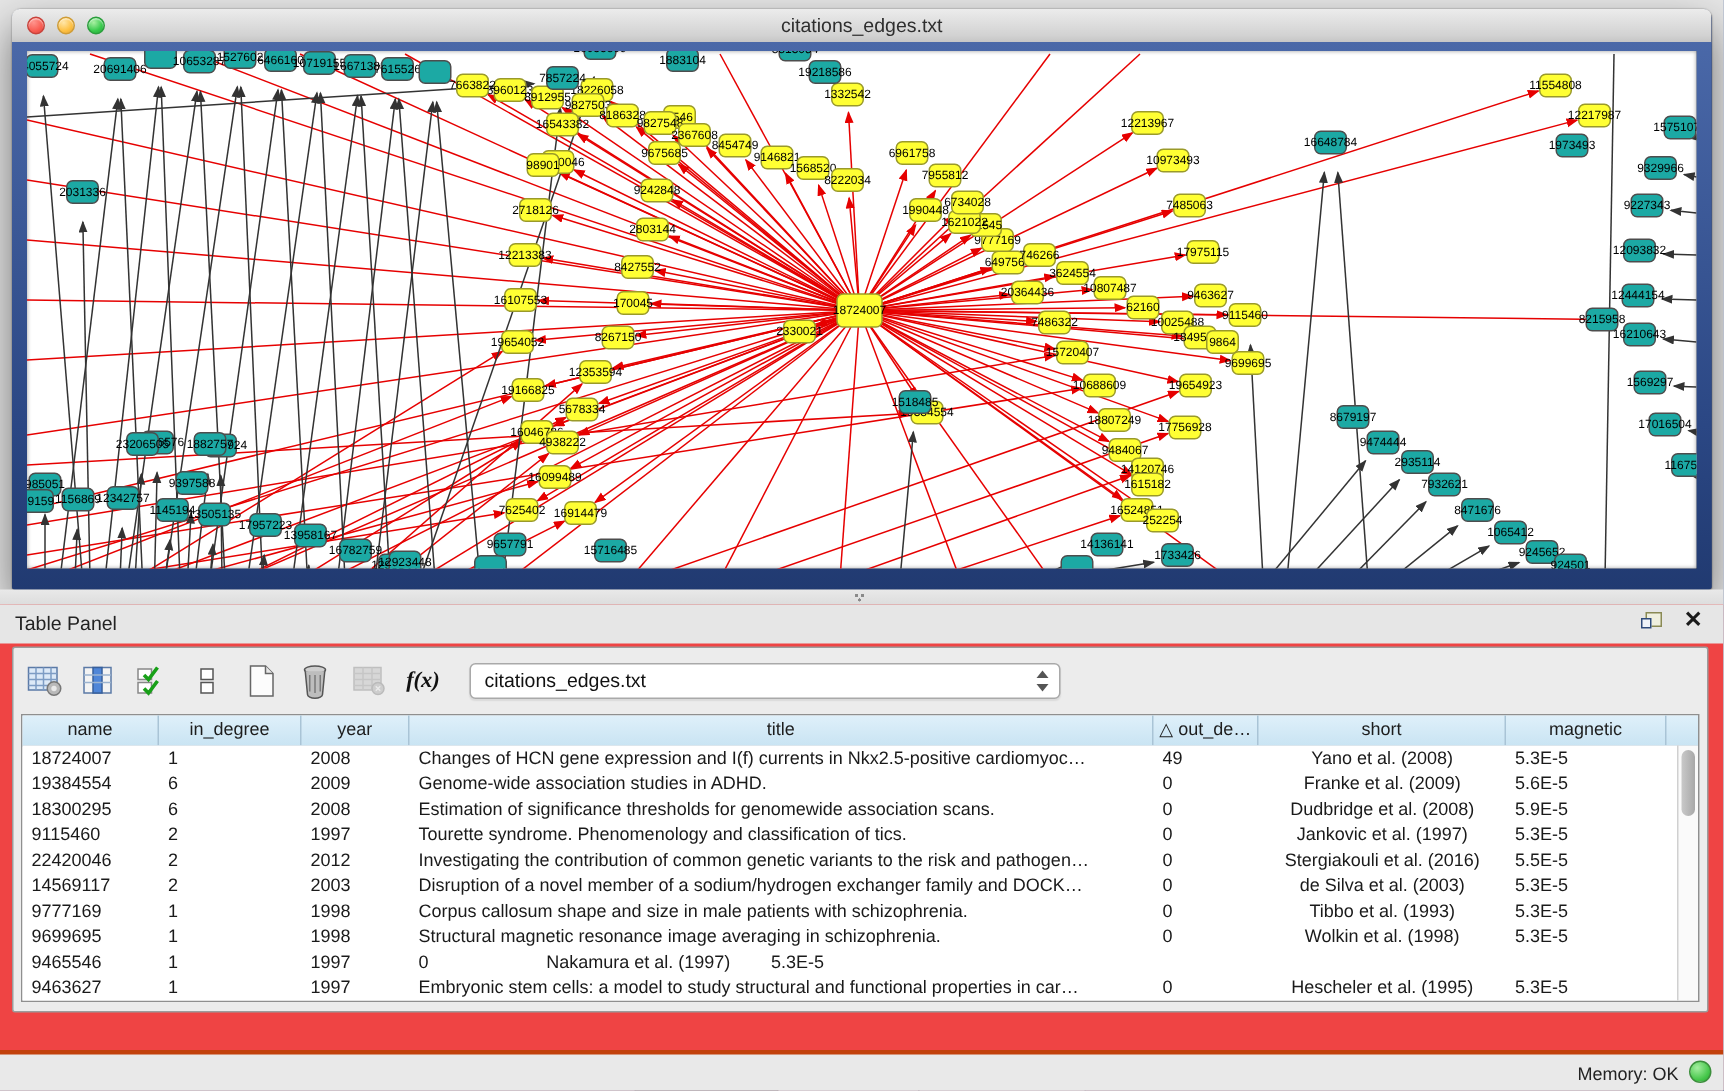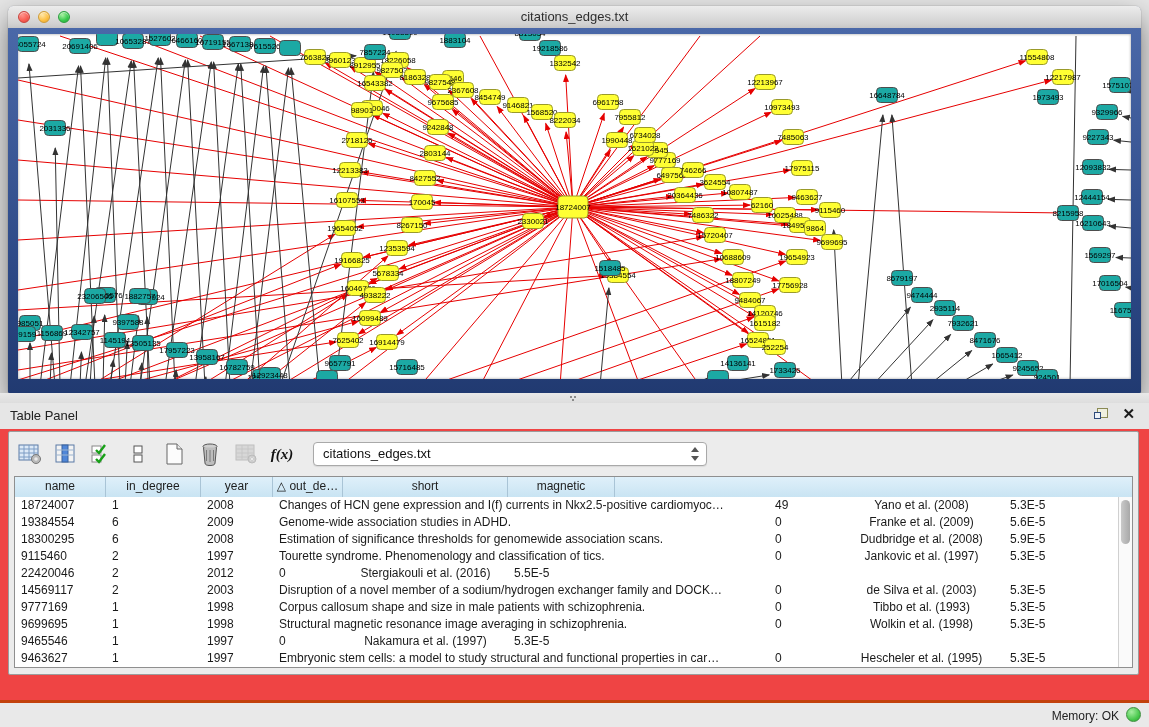--- a/index.html
+++ b/index.html
@@ -878,20 +878,21 @@
               <div class="dn"></div>
             </div>
         </div>
       </div>
 
       <div class="tablewrap">
         <div class="thead" id="thead">
             <div class="th" style="width: 91px;">name</div>
             <div class="th" style="width: 95px;">in_degree</div>
             <div class="th" style="width: 72px;">year</div>
+            <div class="th" style="width: 496px;">title</div>
             <div class="th" style="width: 70px;">△ out_de…</div>
             <div class="th" style="width: 165px;">short</div>
             <div class="th" style="width: 107px;">magnetic</div>
           </div>
         <div class="tbody" id="tbody">
             <div class="trow">
               <div class="td" style="width: 91px;">18724007</div>
               <div class="td" style="width: 95px;">1</div>
               <div class="td" style="width: 72px;">2008</div>
               <div class="td" style="width: 496px;">Changes of HCN gene expression and I(f) currents in Nkx2.5-positive cardiomyoc…</div>
@@ -923,20 +924,21 @@
               <div class="td" style="width: 72px;">1997</div>
               <div class="td" style="width: 496px;">Tourette syndrome. Phenomenology and classification of tics.</div>
               <div class="td" style="width: 70px;">0</div>
               <div class="td c" style="width: 165px;">Jankovic et al. (1997)</div>
               <div class="td" style="width: 107px;">5.3E-5</div>
             </div>
             <div class="trow">
               <div class="td" style="width: 91px;">22420046</div>
               <div class="td" style="width: 95px;">2</div>
               <div class="td" style="width: 72px;">2012</div>
+              <div class="td" style="width: 496px;">Investigating the contribution of common genetic variants to the risk and pathogen…</div>
               <div class="td" style="width: 70px;">0</div>
               <div class="td c" style="width: 165px;">Stergiakouli et al. (2016)</div>
               <div class="td" style="width: 107px;">5.5E-5</div>
             </div>
             <div class="trow">
               <div class="td" style="width: 91px;">14569117</div>
               <div class="td" style="width: 95px;">2</div>
               <div class="td" style="width: 72px;">2003</div>
               <div class="td" style="width: 496px;">Disruption of a novel member of a sodium/hydrogen exchanger family and DOCK…</div>
               <div class="td" style="width: 70px;">0</div>

